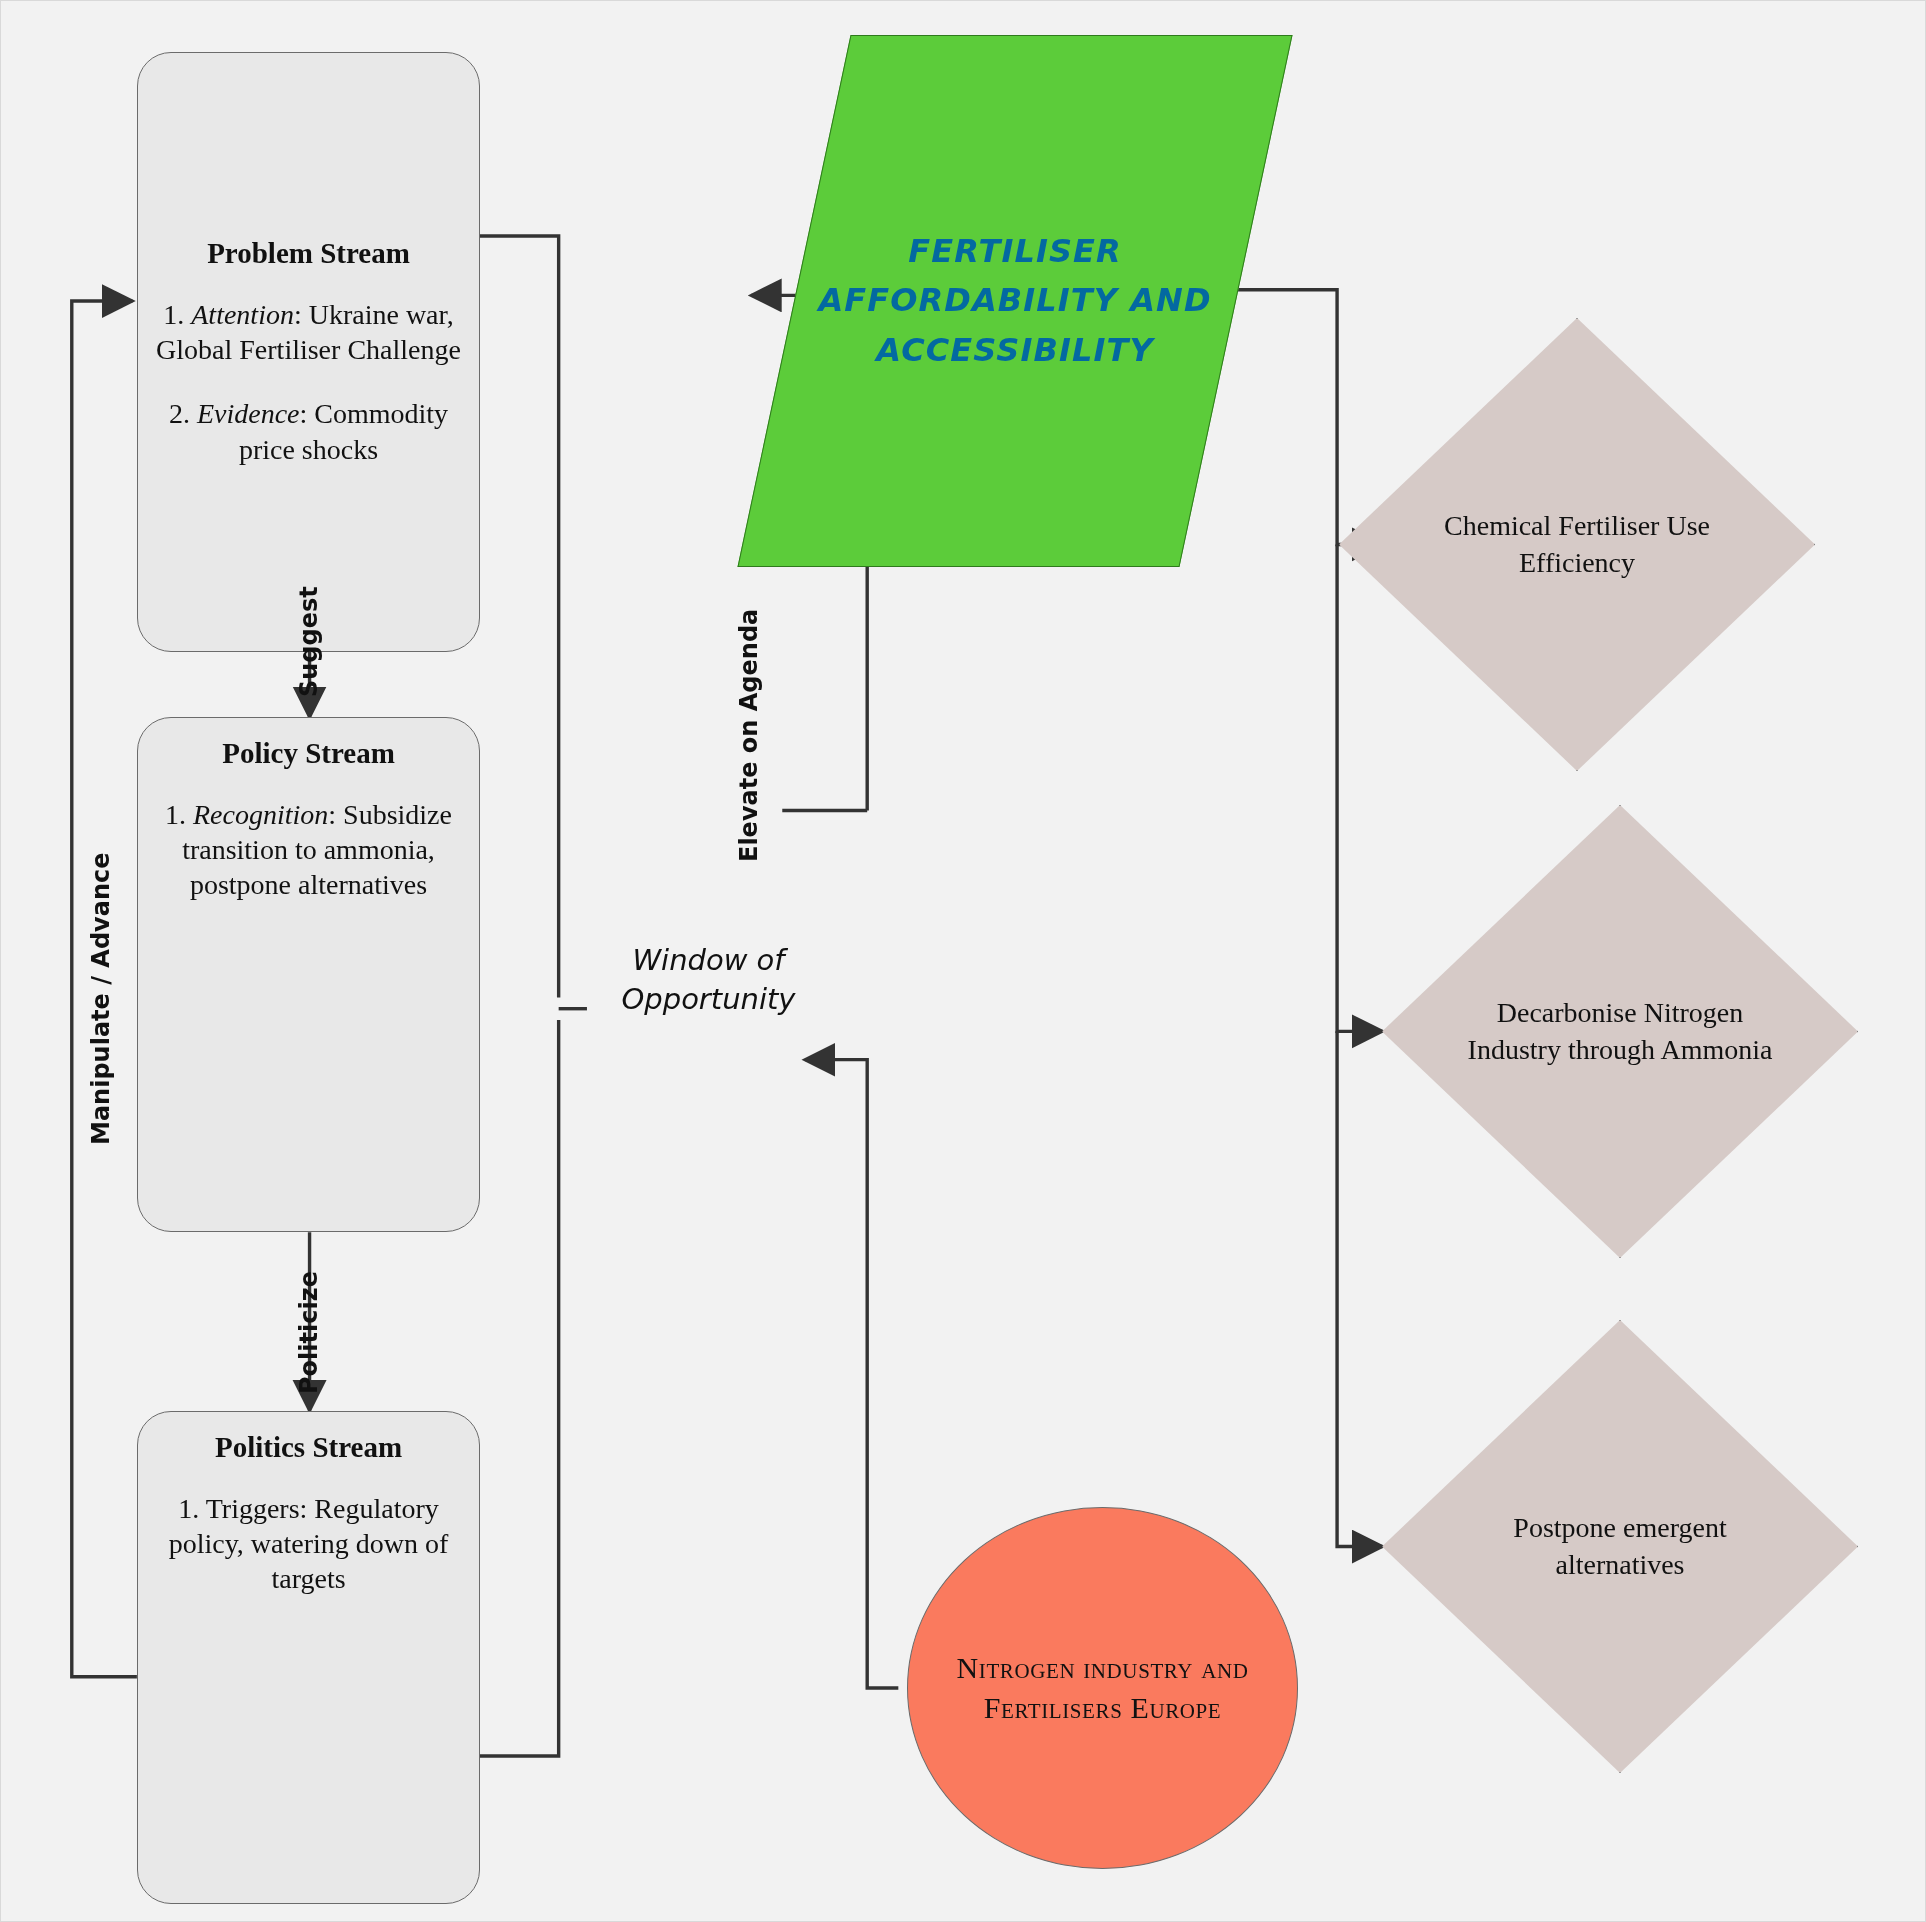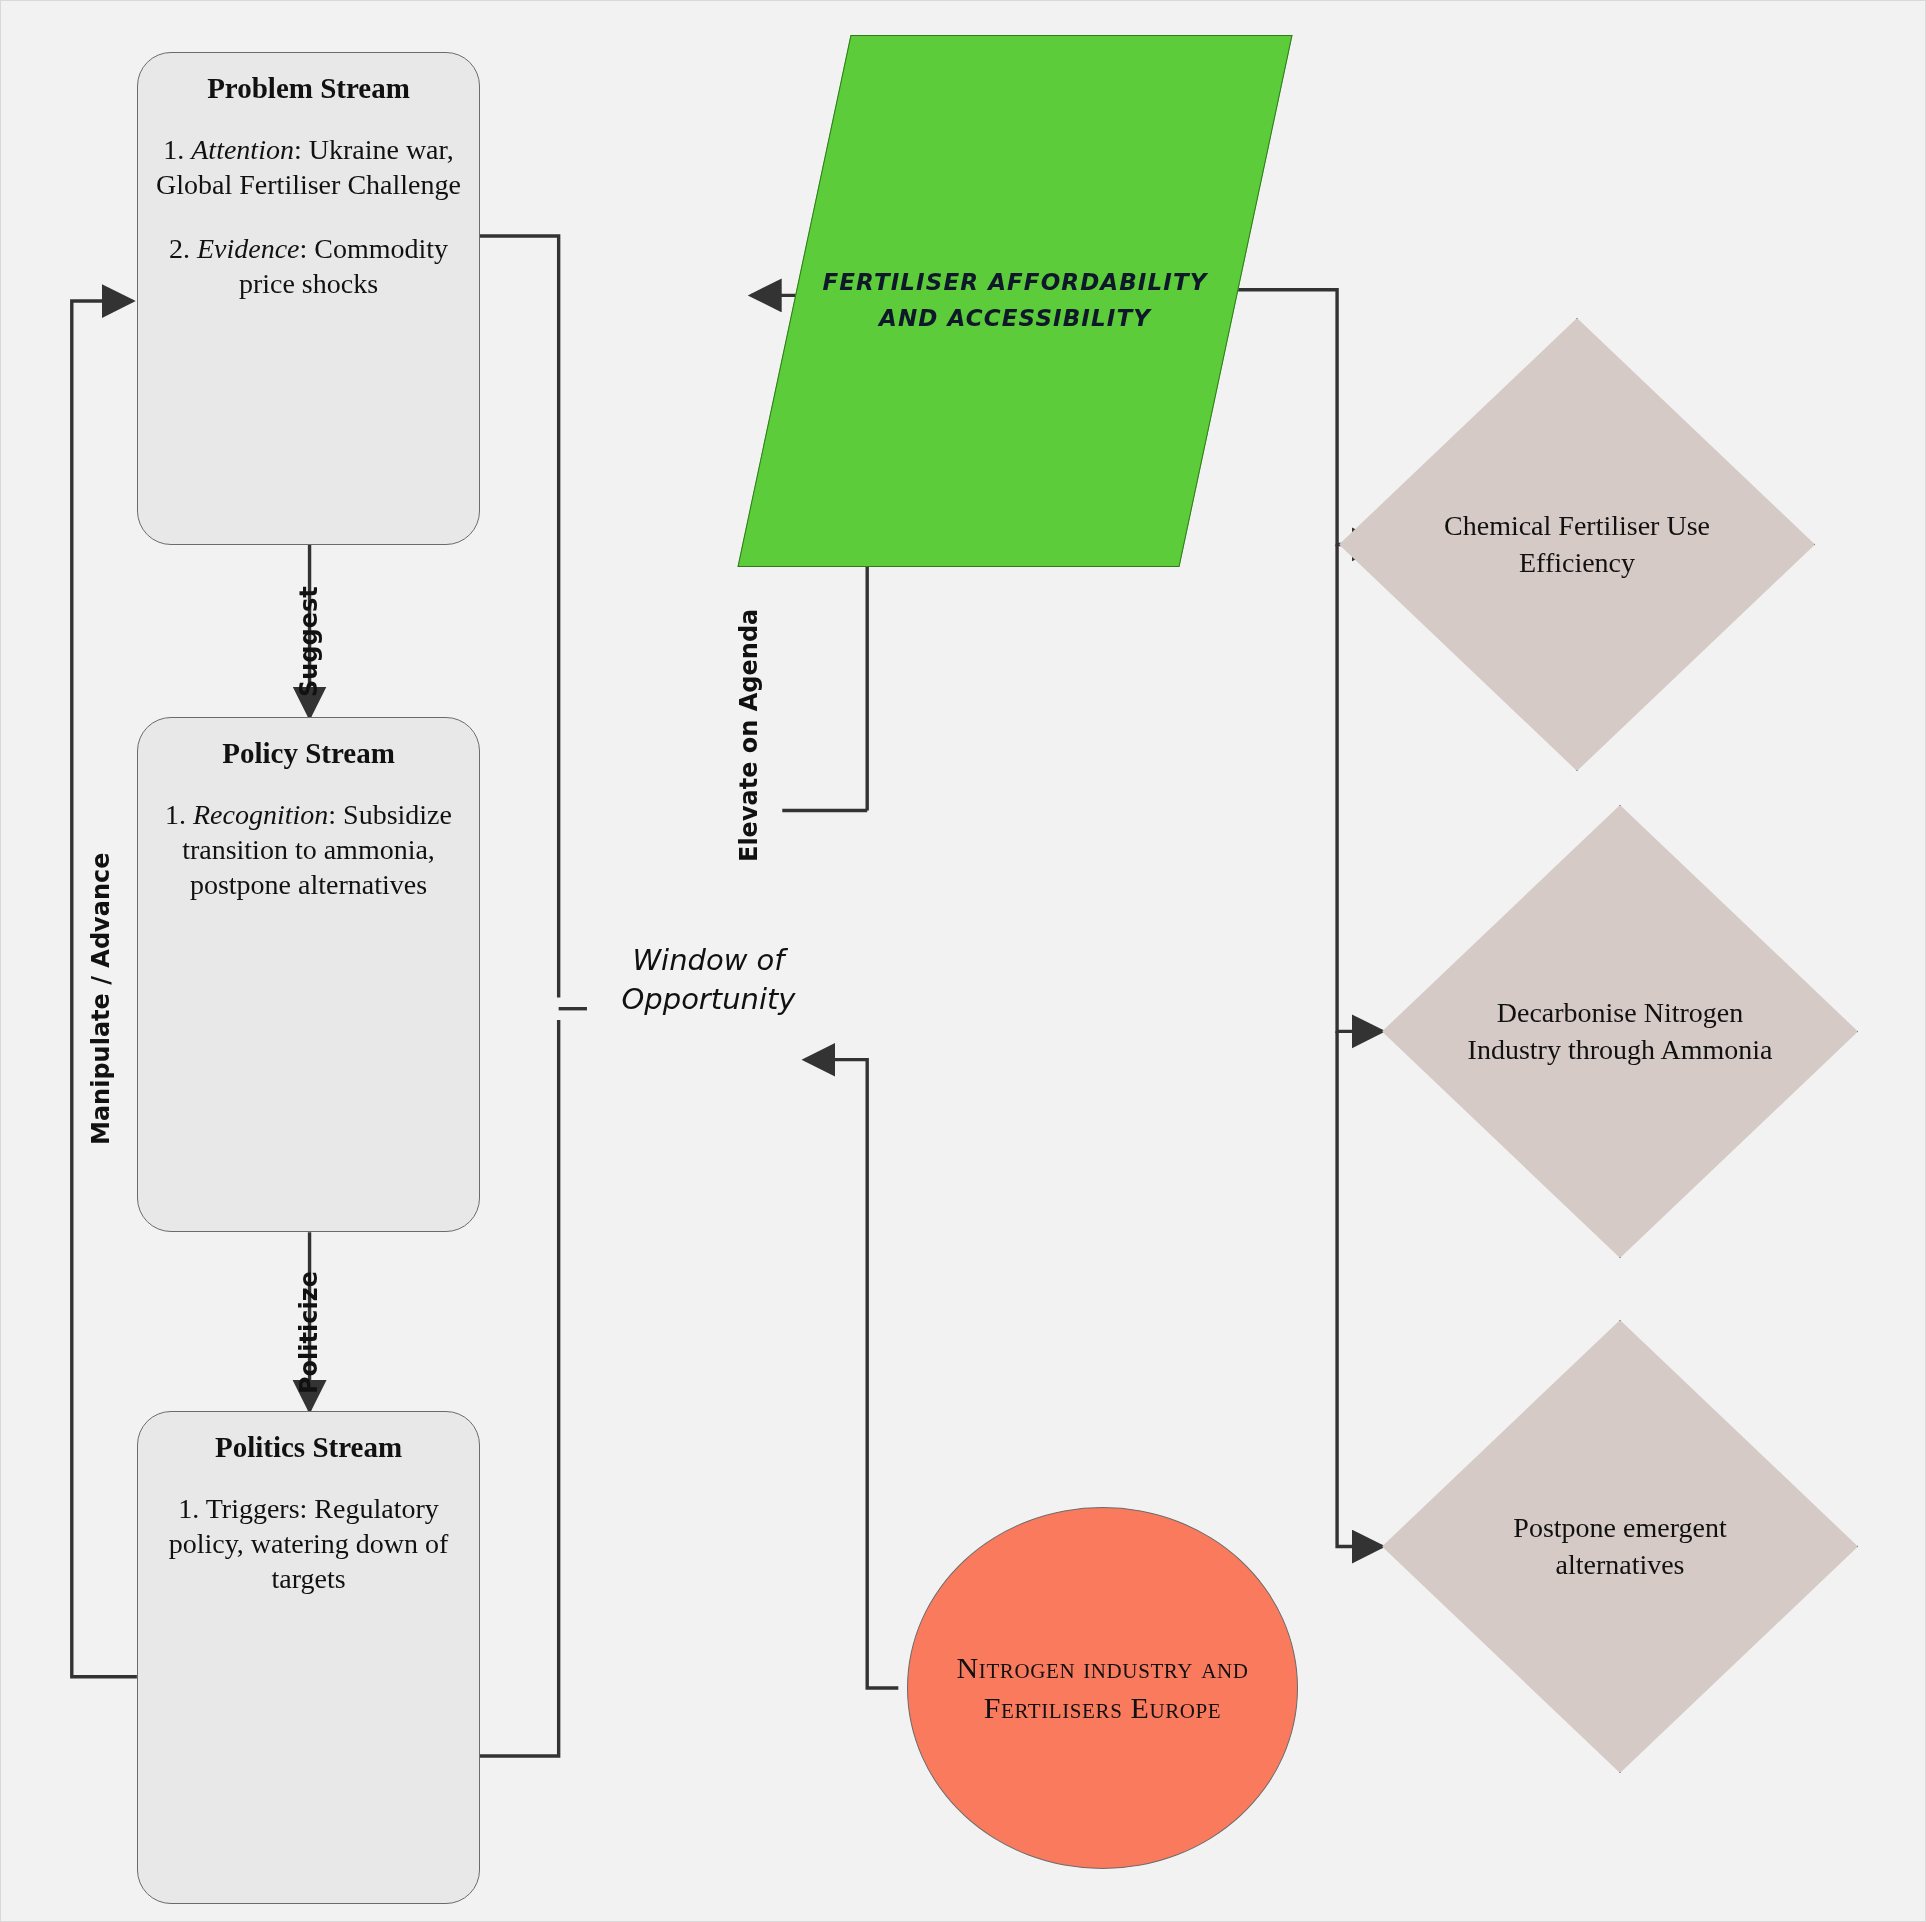--- a/index.html
+++ b/index.html
@@ -71,24 +71,24 @@
   .agenda-text {
     position: absolute;
     inset: 0;
     display: flex;
     align-items: center;
     justify-content: center;
     text-align: center;
     font-family: "DejaVu Sans", sans-serif;
     font-weight: bold;
     font-style: italic;
-    font-size: 23px;
+    font-size: 32px;
     line-height: 1.55;
     letter-spacing: 1.1px;
-    color: #0f172a;
+    color: #0369a1;
     padding: 0 22.6px;
     box-sizing: border-box;
   }
 
   .diamond {
     position: absolute;
     width: 476px;
     height: 453px;
   }
   .diamond .shape {
@@ -181,21 +181,21 @@
     <path d="M1530,1430 L1530,520 L1325,520" stroke="#333" stroke-width="6" fill="none" marker-end="url(#arrow)"></path>
     <path d="M1380,1430 L1530,1430" stroke="#333" stroke-width="6" fill="none"></path>
 
     <path d="M1585,2980 L1530,2980 L1530,1870 L1420,1870" stroke="#333" stroke-width="6" fill="none" marker-end="url(#arrow)"></path>
 
     <path d="M2180,510 L2360,510 L2360,960 L2440,960" stroke="#333" stroke-width="6" fill="none" marker-end="url(#arrow)"></path>
     <path d="M2360,960 L2360,1820 L2440,1820" stroke="#333" stroke-width="6" fill="none" marker-end="url(#arrow)"></path>
     <path d="M2360,1820 L2360,2730 L2440,2730" stroke="#333" stroke-width="6" fill="none" marker-end="url(#arrow)"></path>
   </svg>
 
-  <div class="stream-box" style="left:136px; top:51px; width:343px; height:493px;">
+  <div class="stream-box" style="left:136px; top:51px; width:343px; height:600px;justify-content:center;">
     <div class="stream-title">Problem Stream</div>
     <div class="stream-item">
       <span>1. </span><em>Attention</em><span>: Ukraine war, Global Fertiliser Challenge</span>
     </div>
     <div class="stream-item">
       <span>2. </span><em>Evidence</em><span>: Commodity price shocks</span>
     </div>
   </div>
 
   <div class="stream-box" style="left:136px; top:716px; width:343px; height:515px;">

